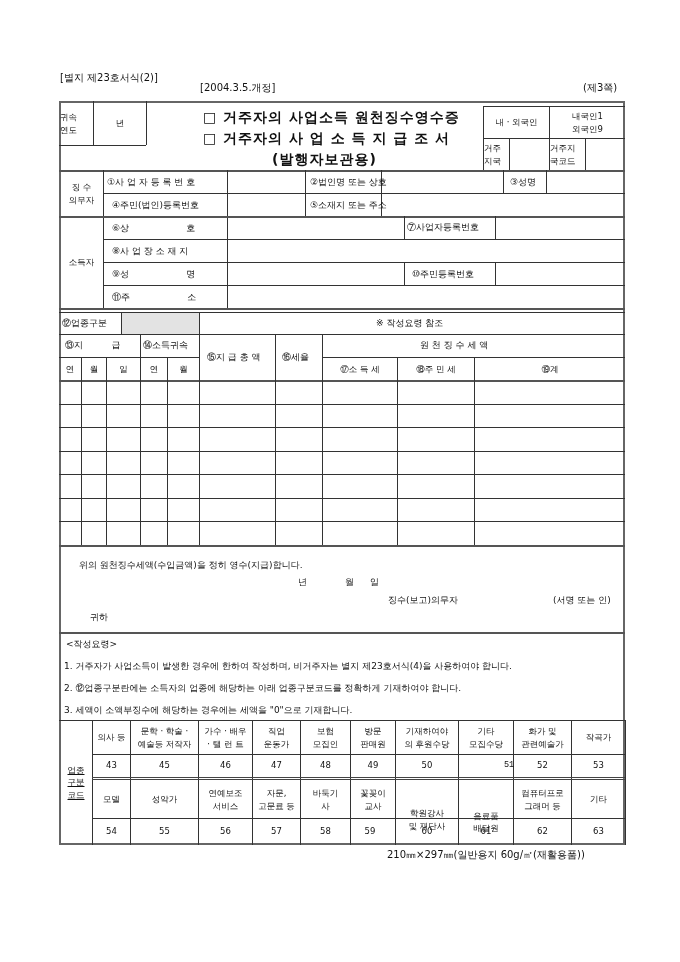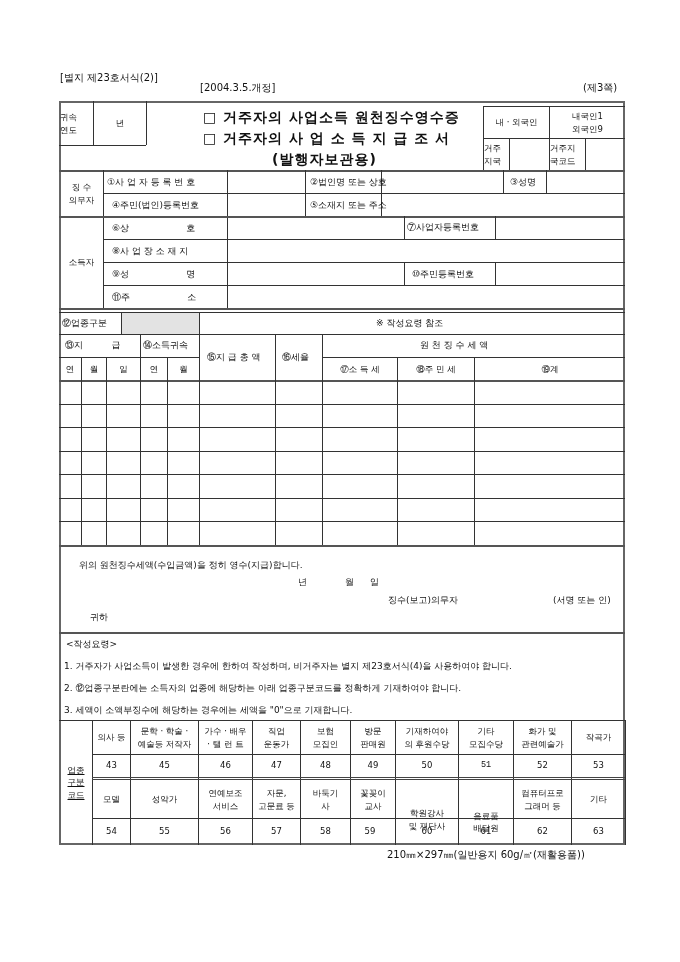--- a/index.html
+++ b/index.html
@@ -311,21 +311,21 @@
     <div class="cell" style="left: 351px; top: 755px; width: 44px; height: 20px;">49</div>
     <div class="cell" style="left: 396px; top: 721px; width: 62px; height: 33px;">
       <span style="white-space: pre-line;">기재하여야
 의 후원수당</span>
     </div>
     <div class="cell" style="left: 396px; top: 755px; width: 62px; height: 20px;">50</div>
     <div class="cell" style="left: 459px; top: 721px; width: 54px; height: 33px;">
       <span style="white-space: pre-line;">기타
 모집수당</span>
     </div>
-    <div class="cell" style="left: 459px; top: 755px; width: 54px; height: 20px; font-family: Liberation Mono, monospace;">51</div>
+    <div class="cell" style="left: 482px; top: 755px; width: 54px; height: 20px; font-family: Liberation Mono, monospace;">51</div>
     <div class="cell" style="left: 514px; top: 721px; width: 57px; height: 33px;">
       <span style="white-space: pre-line;">화가 및
 관련예술가</span>
     </div>
     <div class="cell" style="left: 514px; top: 755px; width: 57px; height: 20px;">52</div>
     <div class="cell" style="left: 572px; top: 721px; width: 53px; height: 33px;">
       <span style="white-space: pre-line;">작곡가</span>
     </div>
     <div class="cell" style="left: 572px; top: 755px; width: 53px; height: 20px;">53</div>
     <div class="cell" style="left: 93px; top: 781px; width: 37px; height: 37px;">

